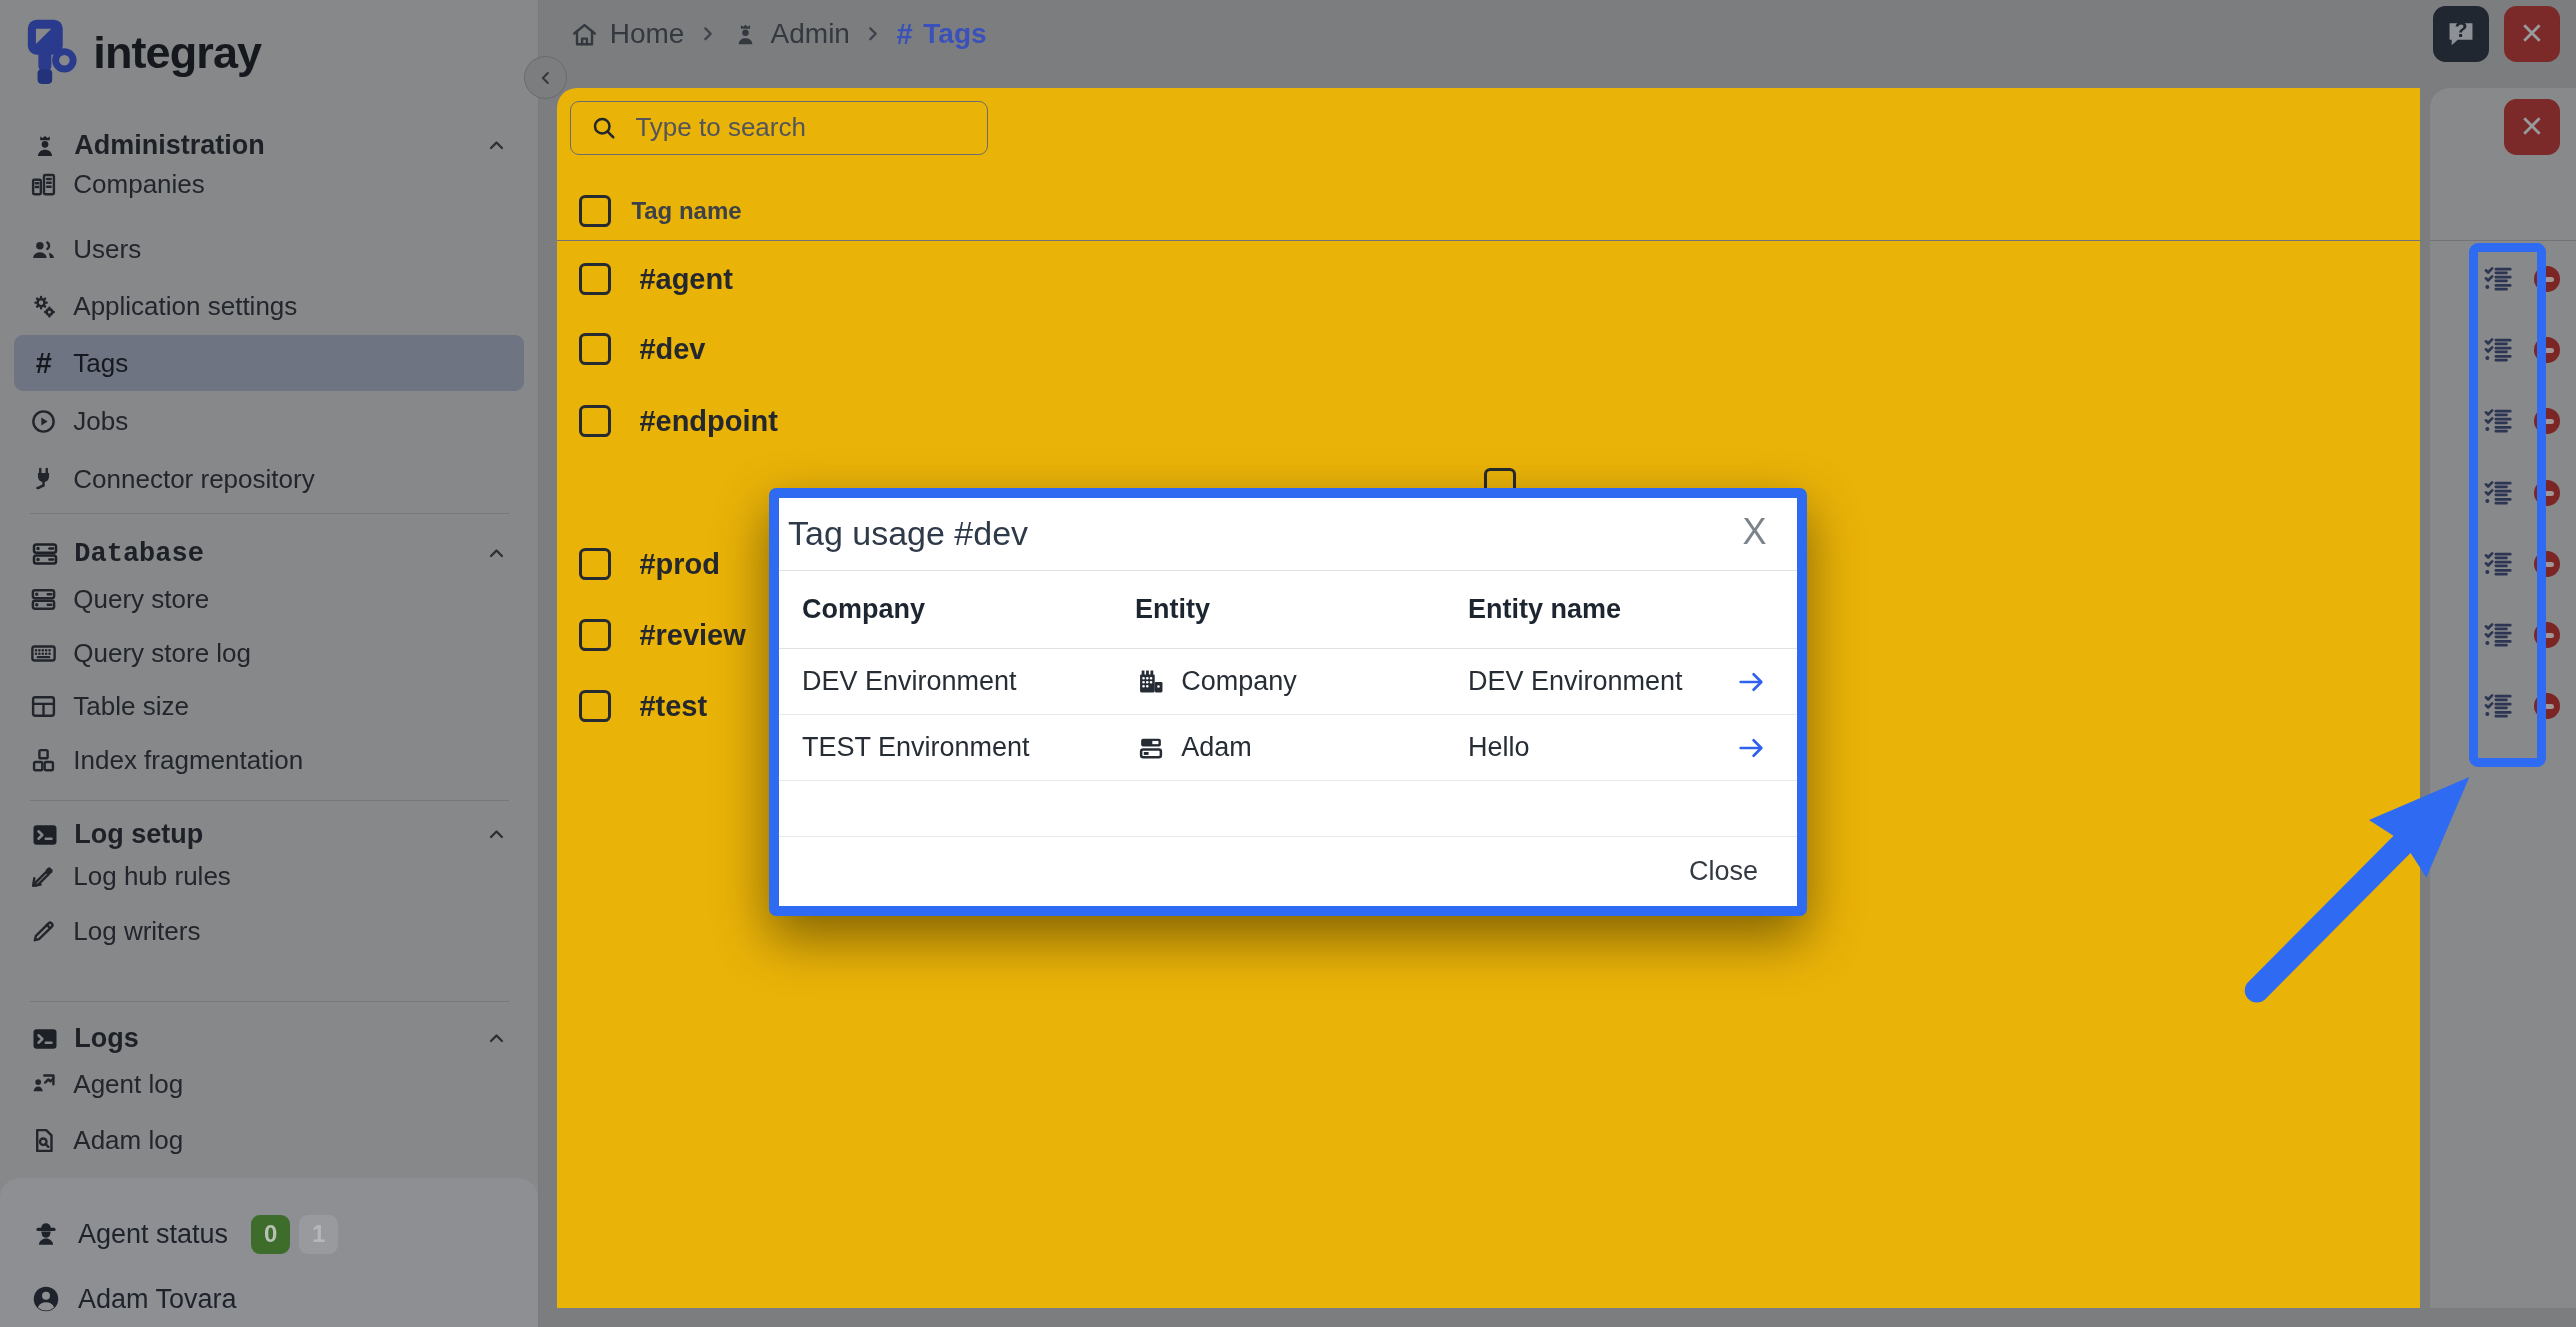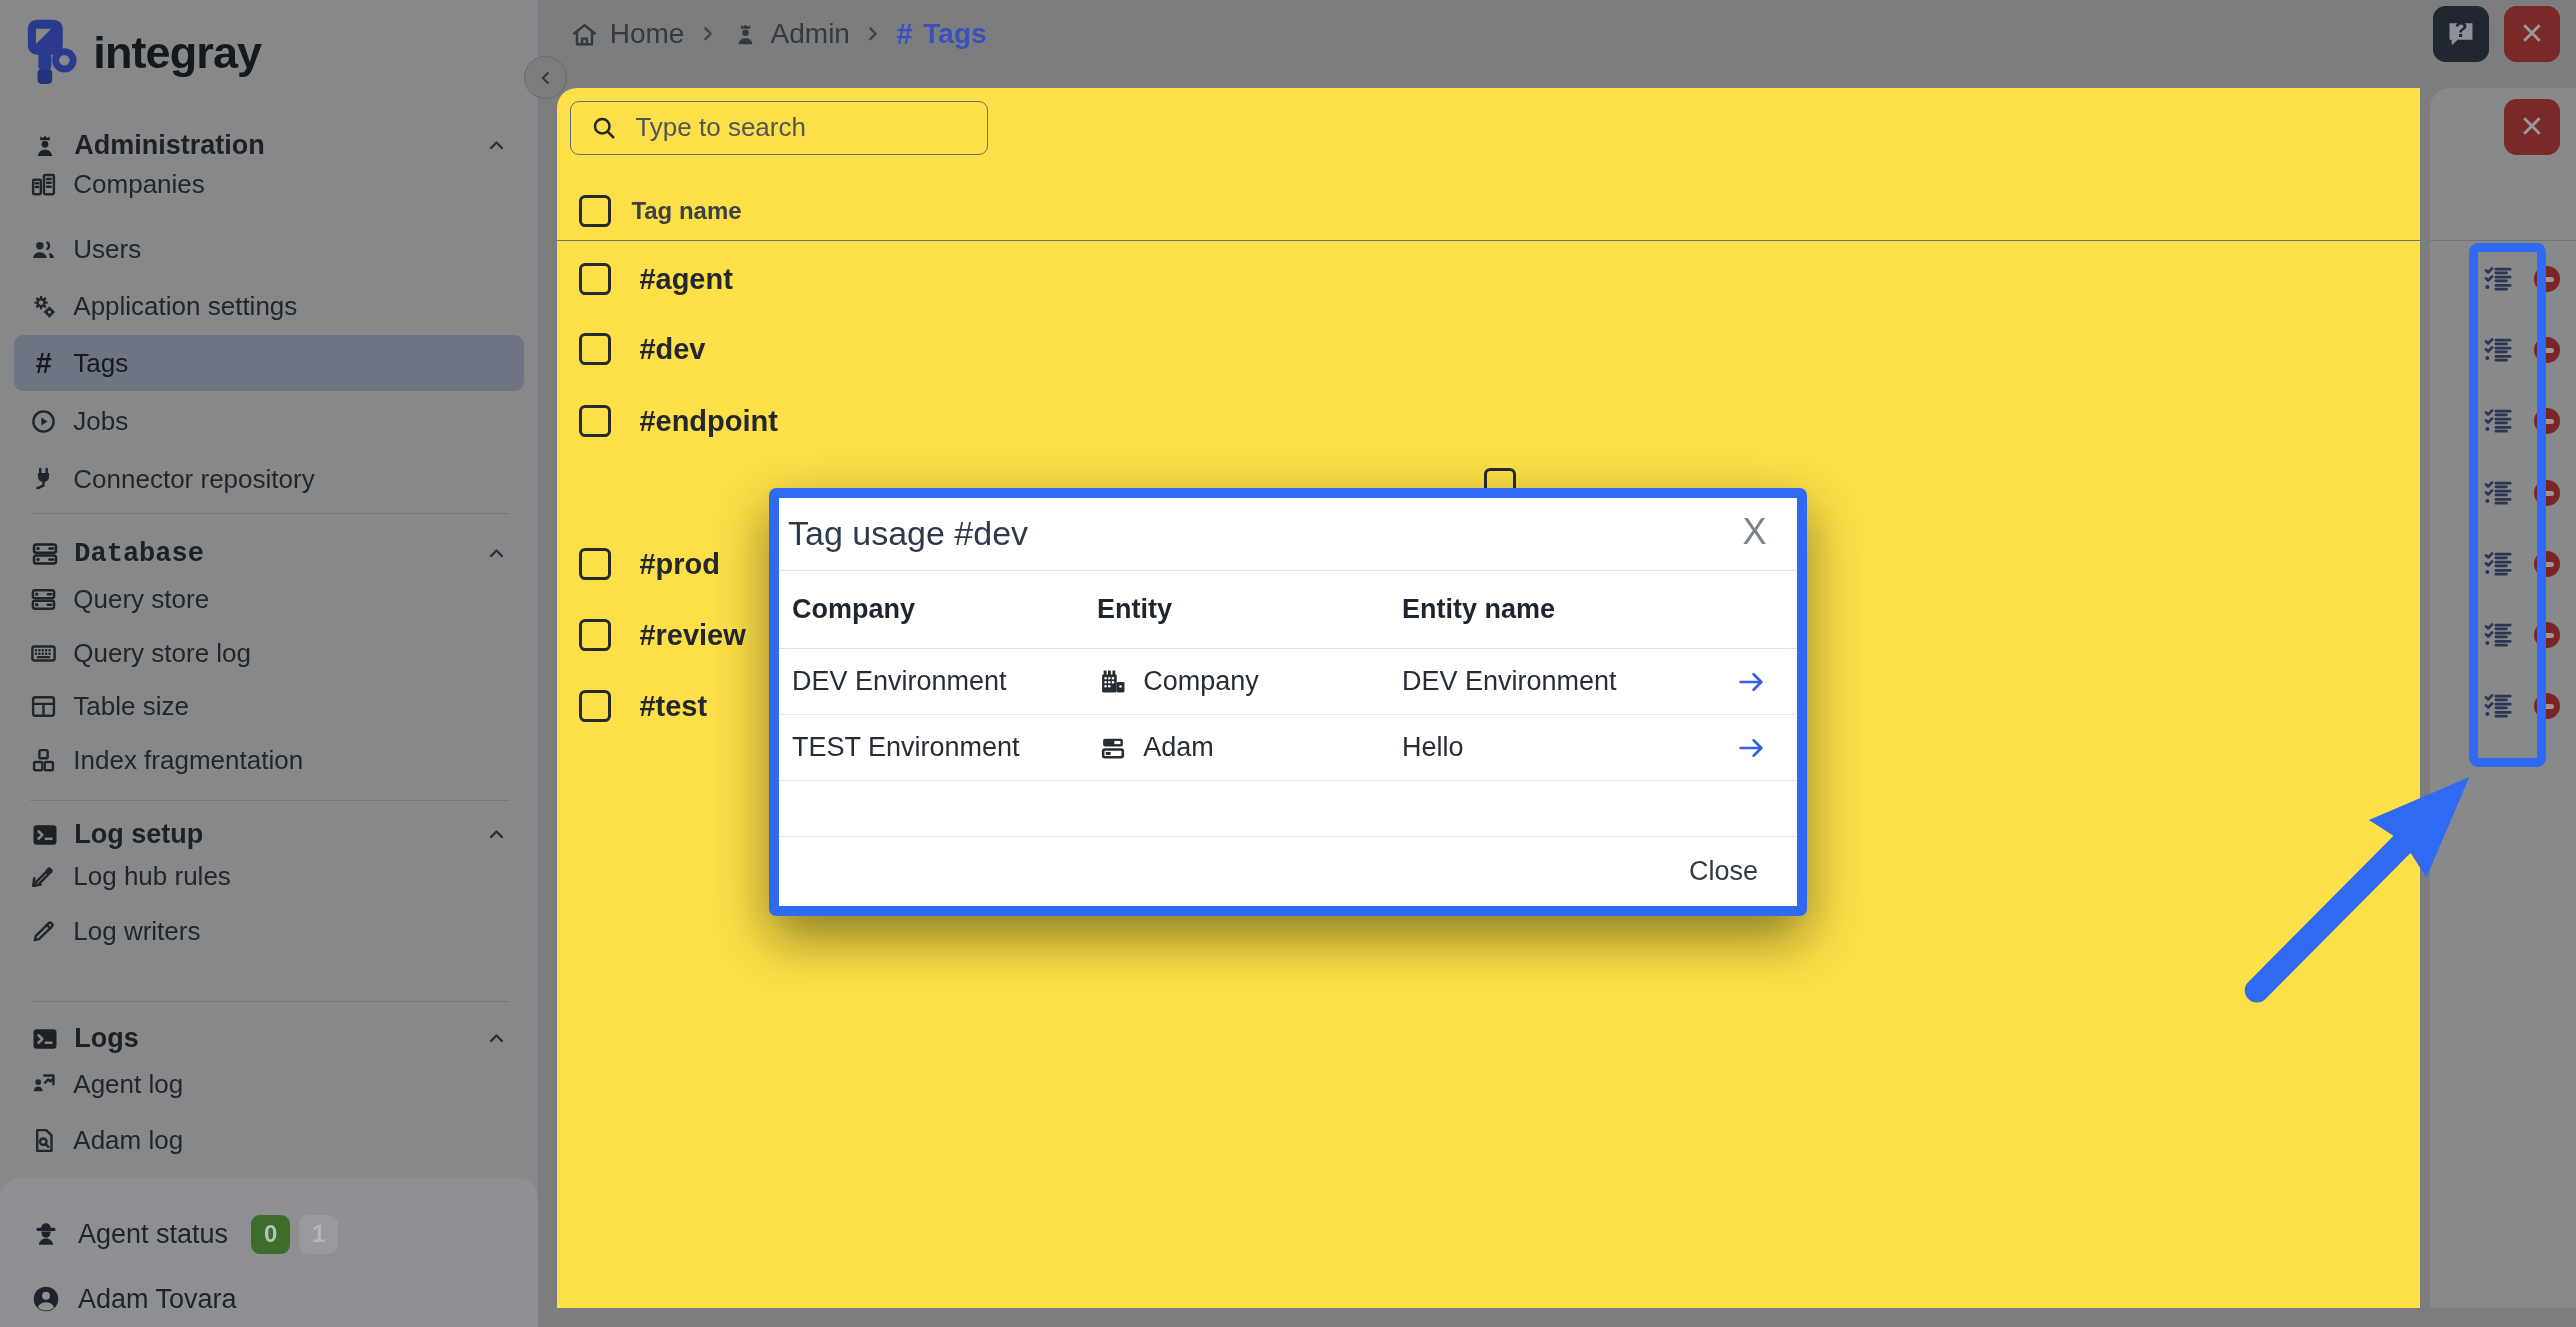--- a/index.html
+++ b/index.html
@@ -49,21 +49,21 @@
   .sqbtn.dark{background:#212731;}
   .sqbtn.red{background:#7c2929;}
   .xglyph{font-size:39px;line-height:39px;color:#989b9e;font-weight:500;transform:translateY(-1.8px);}
   .helpic{position:relative;width:32px;height:30px;color:#8d9095;}
   .helpic .q{position:absolute;left:0;top:-1.8px;width:32px;height:25px;display:flex;align-items:center;justify-content:center;font-size:21.5px;font-weight:700;color:#212731;}
 
   .collapse-btn{position:absolute;left:524px;top:56px;width:41px;height:41px;border-radius:50%;background:#7c7d7f;border:1.8px solid #696a6e;display:flex;align-items:center;justify-content:center;z-index:4;}
   .collapse-btn .ic{width:20px;height:20px;color:#33373e;}
 
   
-  .panel{position:absolute;left:557px;top:88px;width:1863px;height:1220px;background:#fde047;border-radius:20px 0 0 0;}
+  .panel{position:absolute;left:557px;top:88px;width:1863px;height:1220px;background:#eab308;border-radius:20px 0 0 0;}
   .rpanel{position:absolute;left:2430px;top:88px;width:146px;height:1220px;background:#88898b;border-radius:20px 0 0 0;}
 
   .searchbox{position:absolute;left:13.4px;top:12.5px;width:416px;height:52px;border:1.8px solid #6b6c70;border-radius:9px;display:flex;align-items:center;}
   .searchbox .ic{width:30px;height:30px;margin-left:18px;color:#23272e;stroke-width:2.6;}
   .searchbox .ph{margin-left:16px;font-size:26px;color:#53555a;}
 
   .thead{position:absolute;left:0;top:99px;width:1863px;height:48px;display:flex;align-items:center;}
   .thead .lbl{margin-left:20px;font-size:24px;font-weight:700;color:#3d4149;}
   .hdiv{position:absolute;left:0;top:152px;width:1863px;border-top:1.8px solid #737478;}
   .rhdiv{position:absolute;left:0;top:152px;width:146px;border-top:1.8px solid #737478;}
@@ -75,21 +75,21 @@
   .actrow{position:absolute;left:0;width:146px;height:36px;}
   .actrow .checklist{position:absolute;left:52px;top:1.8px;width:32px;height:32px;color:#2c3552;stroke-width:2.1;}
   .actrow .minus{position:absolute;left:104px;top:5.4px;width:26px;height:26px;border-radius:50%;background:#7b2525;}
   .actrow .minus::after{content:"";position:absolute;left:5.4px;top:10.7px;width:15px;height:4.5px;border-radius:2.7px;background:#a39595;}
 
   
   .modal{position:absolute;left:769px;top:488px;width:1018px;height:408px;background:#ffffff;border:10px solid #2e6bf2;border-radius:7.2px;z-index:40;box-shadow:0 21.5px 54px rgba(0,0,0,.45);}
   .m-head{position:relative;height:72px;border-bottom:1.8px solid #e1e2e4;}
   .m-title{position:absolute;left:9px;top:16px;font-size:34px;font-weight:500;color:#2e3a49;}
   .m-close{position:absolute;right:23px;top:14.3px;width:39px;height:39px;display:flex;align-items:center;justify-content:center;font-size:36px;font-weight:300;color:#7b838c;}
-  .m-grid{display:grid;grid-template-columns:305px 305px 1fr 63px;align-items:center;padding-left:13px;}
+  .m-grid{display:grid;grid-template-columns:305px 305px 1fr 63px;align-items:center;padding-left:23px;gap:28px;}
   .m-cols{height:77px;border-bottom:1.8px solid #e1e2e4;font-size:27px;font-weight:700;color:#1d2630;}
   .m-row{height:65px;border-bottom:1.8px solid #e9eaec;font-size:27px;color:#262d35;}
   .m-cell{display:flex;align-items:center;gap:14.3px;}
   .m-cell .ic{width:32px;height:32px;color:#262c34;}
   .m-arrow{width:36px;height:32px;color:#3060ee;stroke-width:2.4;}
   .m-empty{height:55px;border-bottom:1.8px solid #e9eaec;}
   .m-foot{height:69px;display:flex;align-items:center;justify-content:flex-end;}
   .m-closebtn{margin-right:39px;font-size:27px;font-weight:500;color:#333a42;}
 
   

